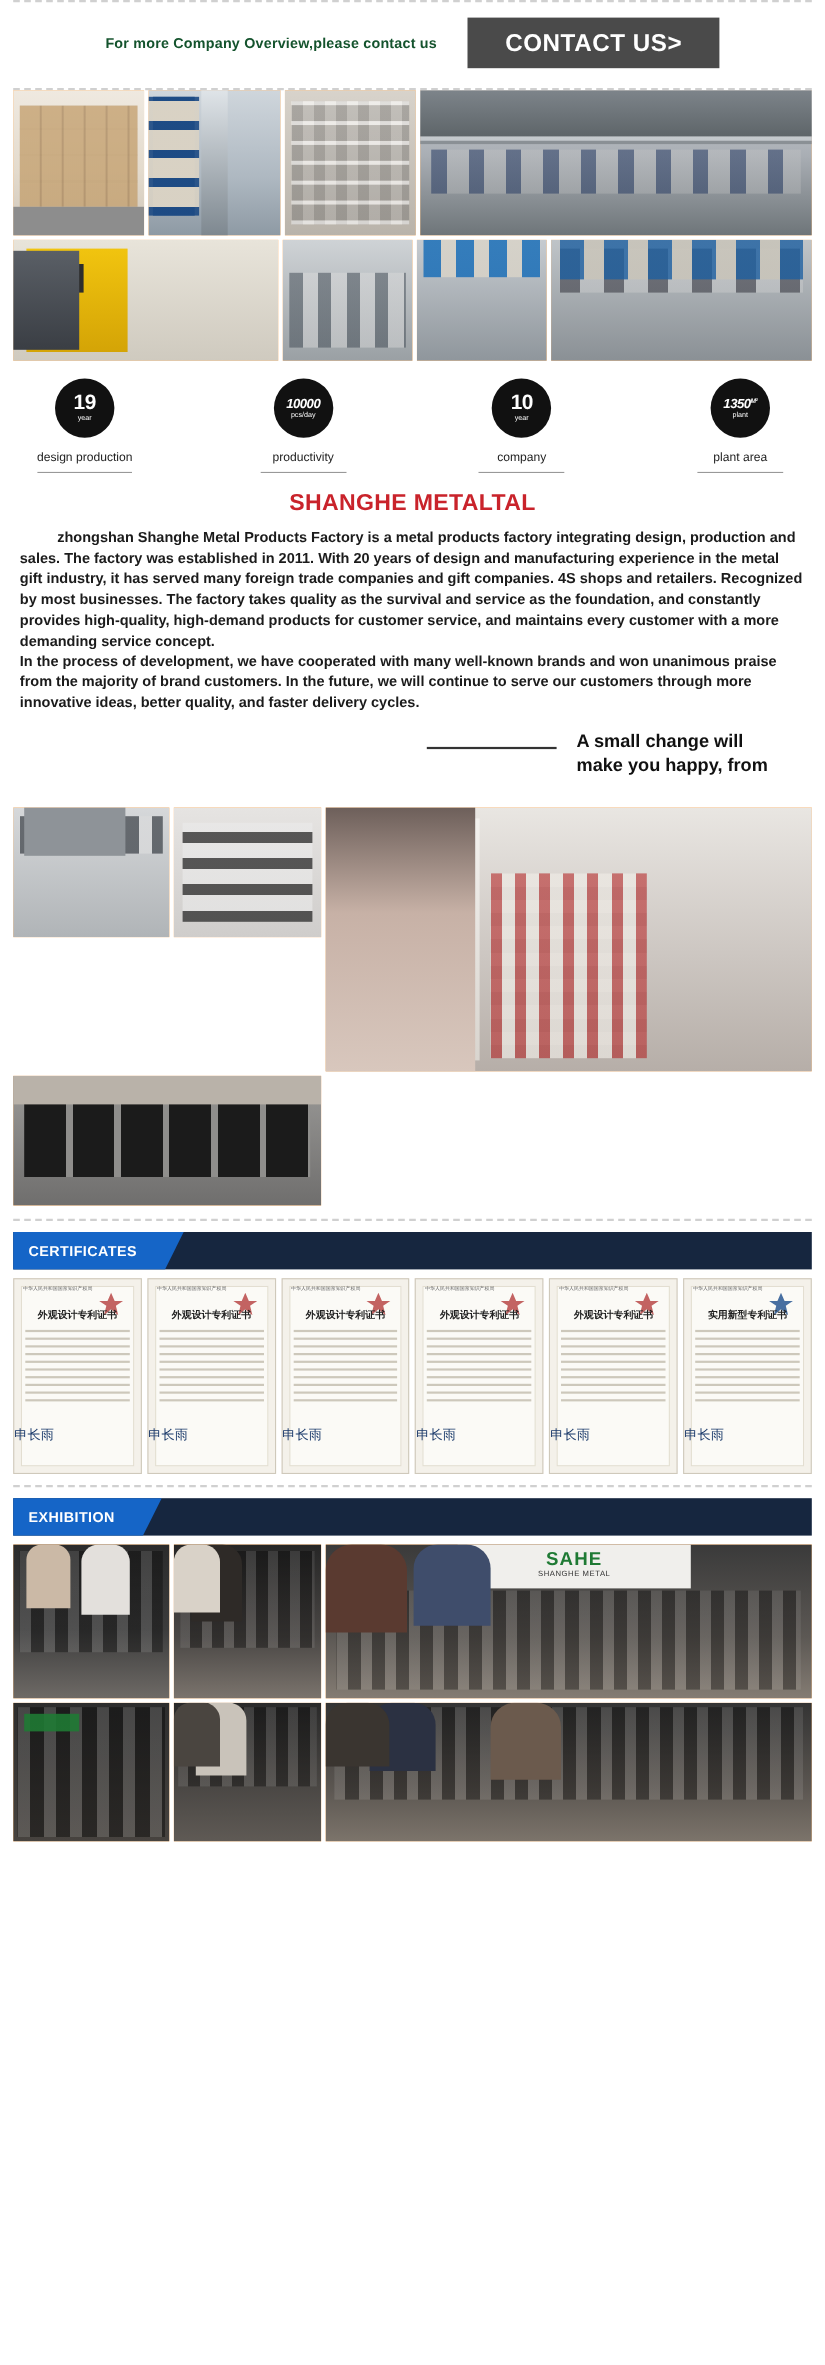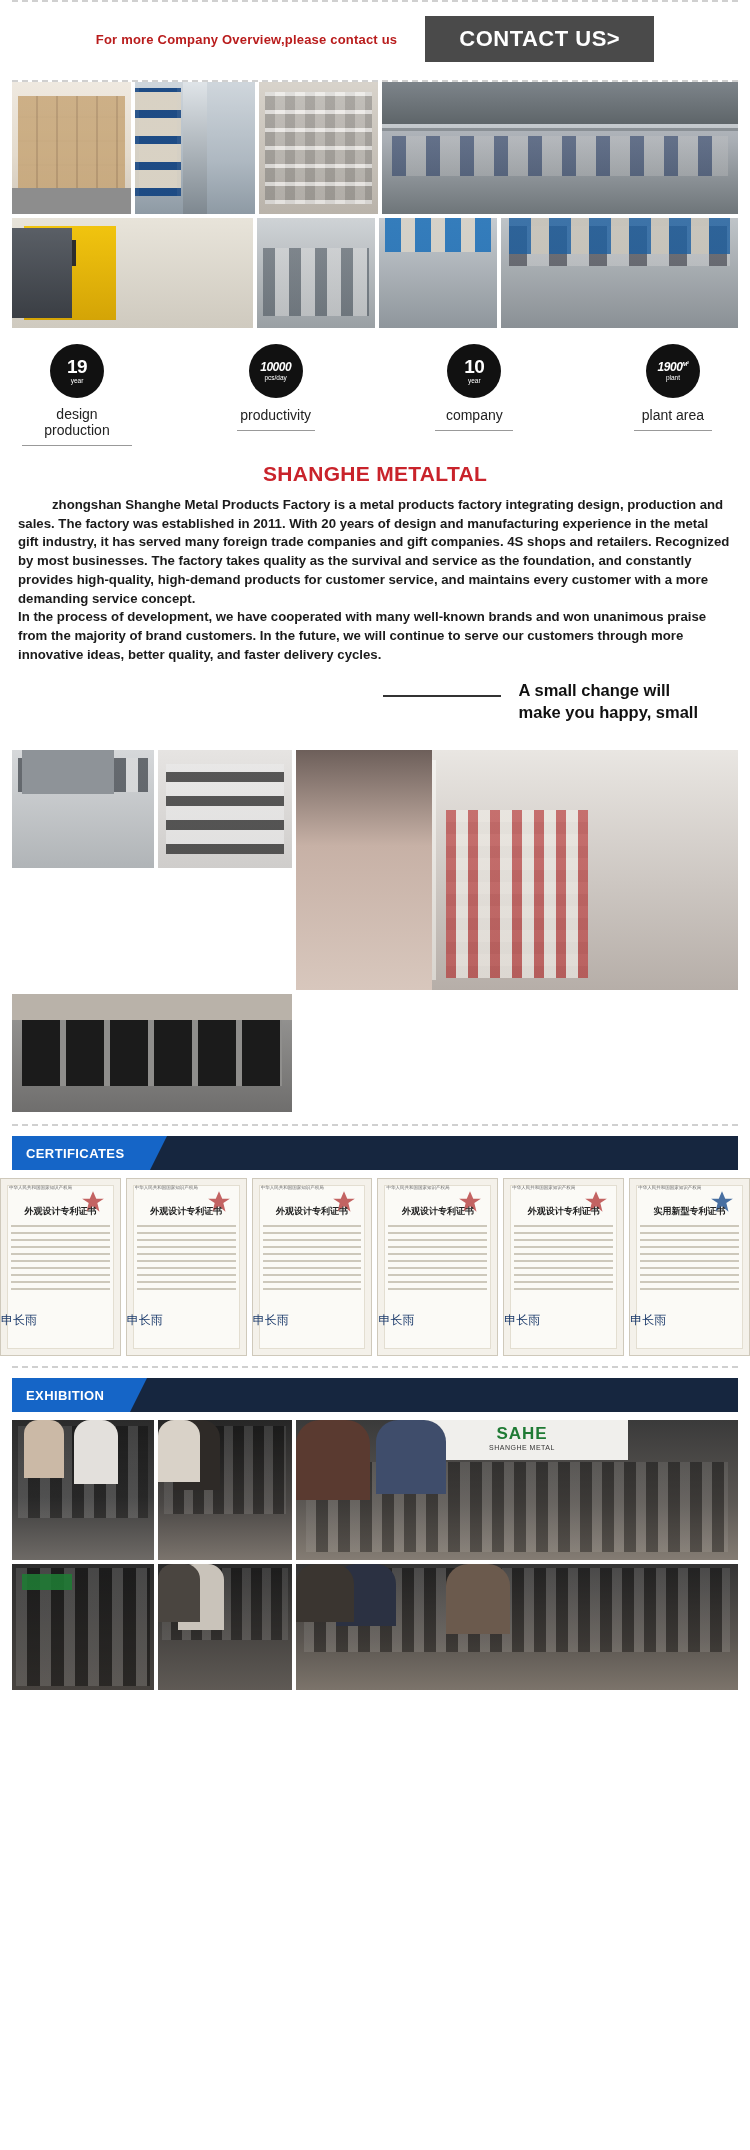--- a/index.html
+++ b/index.html
@@ -33,21 +33,21 @@
   .contact-bar {
     display: flex;
     align-items: center;
     justify-content: center;
     gap: 28px;
     padding: 14px 20px 18px 20px;
   }
   .contact-text {
     font-size: 13px;
     font-weight: bold;
-    color: #b91c1c;
+    color: #14532d;
     letter-spacing: 0.2px;
   }
   .contact-btn {
     background: #4a4a4a;
     color: #ffffff;
     font-size: 22px;
     font-weight: bold;
     padding: 10px 34px;
     letter-spacing: 0.5px;
     border: none;
@@ -117,21 +117,21 @@
     flex-direction: column;
     align-items: center;
     justify-content: center;
     line-height: 1;
   }
   .stat .circle .big { font-size: 19px; font-weight: bold; letter-spacing: -0.5px; }
   .stat .circle .big.sm { font-size: 12px; font-style: italic; }
   .stat .circle .big.md { font-size: 15px; }
   .stat .circle .unit { font-size: 6.5px; margin-top: 2px; }
   .stat .lbl {
-    font-size: 14px;
+    font-size: 11px;
     color: #222;
     padding-bottom: 7px;
     border-bottom: 1px solid #999;
     display: inline-block;
     min-width: 78px;
   }
 
   
   .about { margin: 16px 18px 13px 18px; }
   .about h2 {
@@ -166,21 +166,21 @@
   }
   .slogan {
     font-size: 16.5px;
     font-weight: bold;
     line-height: 1.35;
     color: #111;
     text-align: left;
   }
 
   
-  .cert-strip { display: flex; gap: 5px; margin: 0 0; border-radius: 26px; }
+  .cert-strip { display: flex; gap: 5px; margin: 0 12px; border-radius: 26px; }
   .cert {
     flex: 1;
     height: 176px;
     background: #f4f1ea;
     border: 1px solid #cfc9bb;
     position: relative;
     overflow: hidden;
   }
   .cert-inner {
     position: absolute;
@@ -329,36 +329,36 @@
     </div>
     <div class="stat">
       <div class="circle">
         <span class="big">10</span>
         <span class="unit">year</span>
       </div>
       <span class="lbl">company</span>
     </div>
     <div class="stat">
       <div class="circle">
-        <span class="big sm nowrap"><span>1900</span><sup style="font-size:6px">M²</sup></span>
+        <span class="big sm nowrap"><span>1350</span><sup style="font-size:6px">M²</sup></span>
         <span class="unit">plant</span>
       </div>
       <span class="lbl">plant area</span>
     </div>
   </div>
 
   <div class="about">
     <h2>SHANGHE METALTAL</h2>
     <p class="first">zhongshan Shanghe Metal Products Factory is a metal products factory integrating design, production and sales. The factory was established in 2011. With 20 years of design and manufacturing experience in the metal gift industry, it has served many foreign trade companies and gift companies.  4S shops and retailers. Recognized by most businesses. The factory takes quality as the survival and service as the foundation, and constantly provides high-quality, high-demand products for customer service, and maintains every customer with a more demanding service concept.</p>
     <p>In the process of development, we have cooperated with many well-known brands and won unanimous praise from the majority of brand customers. In the future, we will continue to serve our customers through more innovative ideas, better quality, and faster delivery cycles.</p>
     <div class="slogan-row">
       <div class="slogan-rule"></div>
       <div class="slogan">
         <div>A small change will</div>
-        <div>make you happy, small</div>
+        <div>make you happy, from</div>
       </div>
     </div>
   </div>
 
   <div style="height:14px"></div>
 
   <div class="grid-wrap">
     <div class="row">
       <div class="cell" style="width:142px;height:118px;">
         <div class="ph" style="background:linear-gradient(180deg,#d6d8da 0%,#b0b4b7 100%);"></div>

